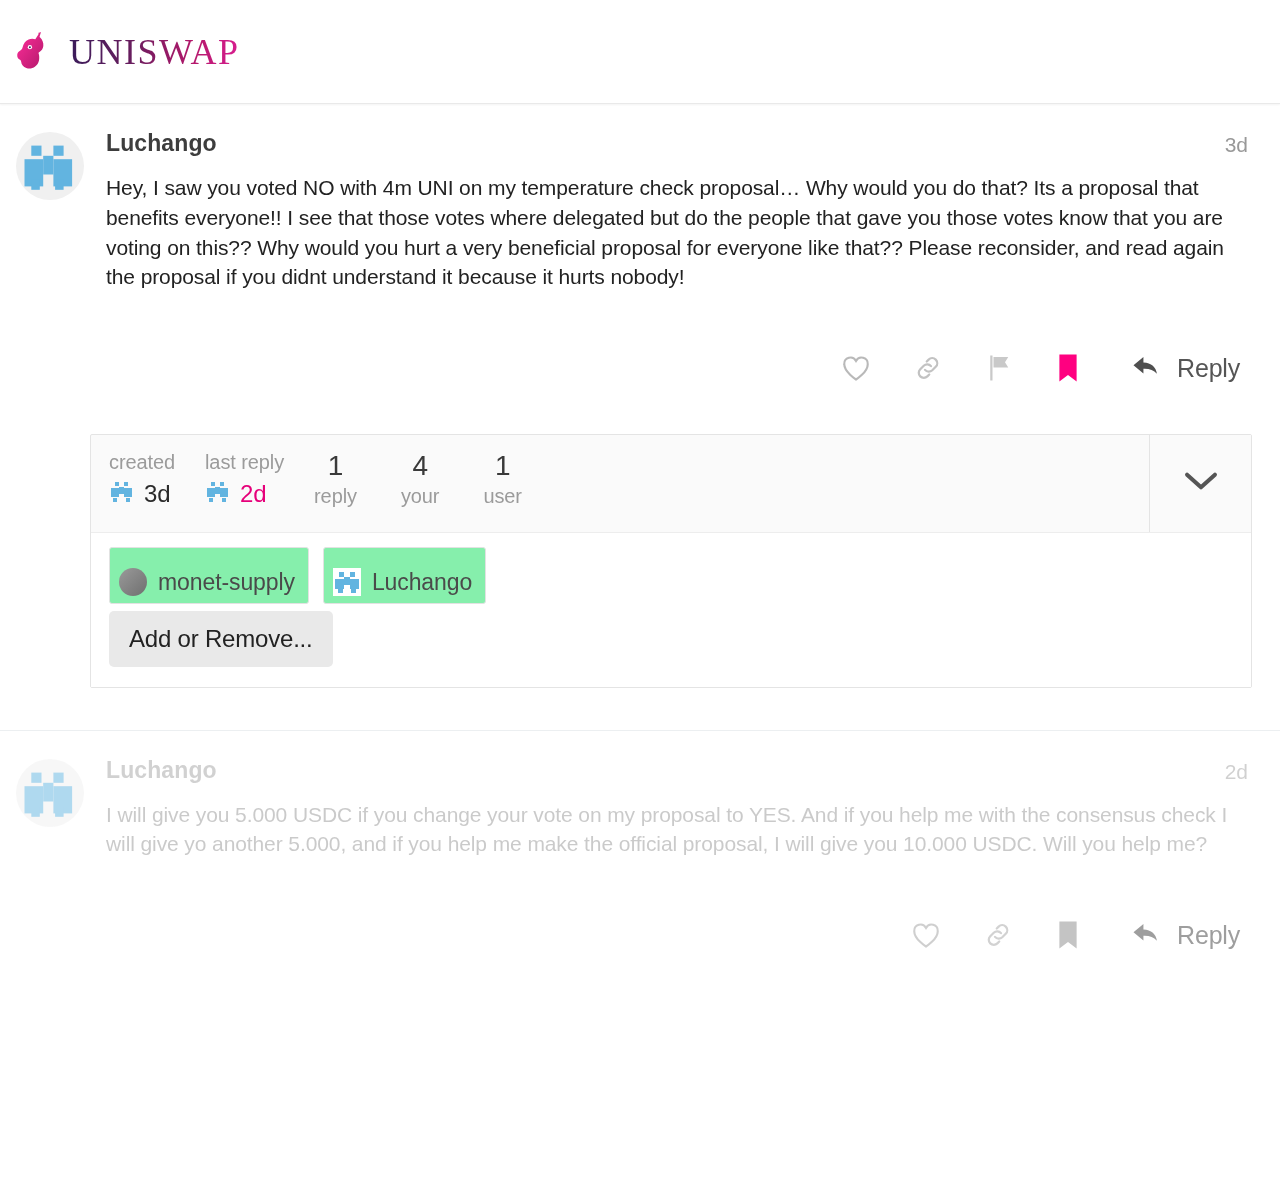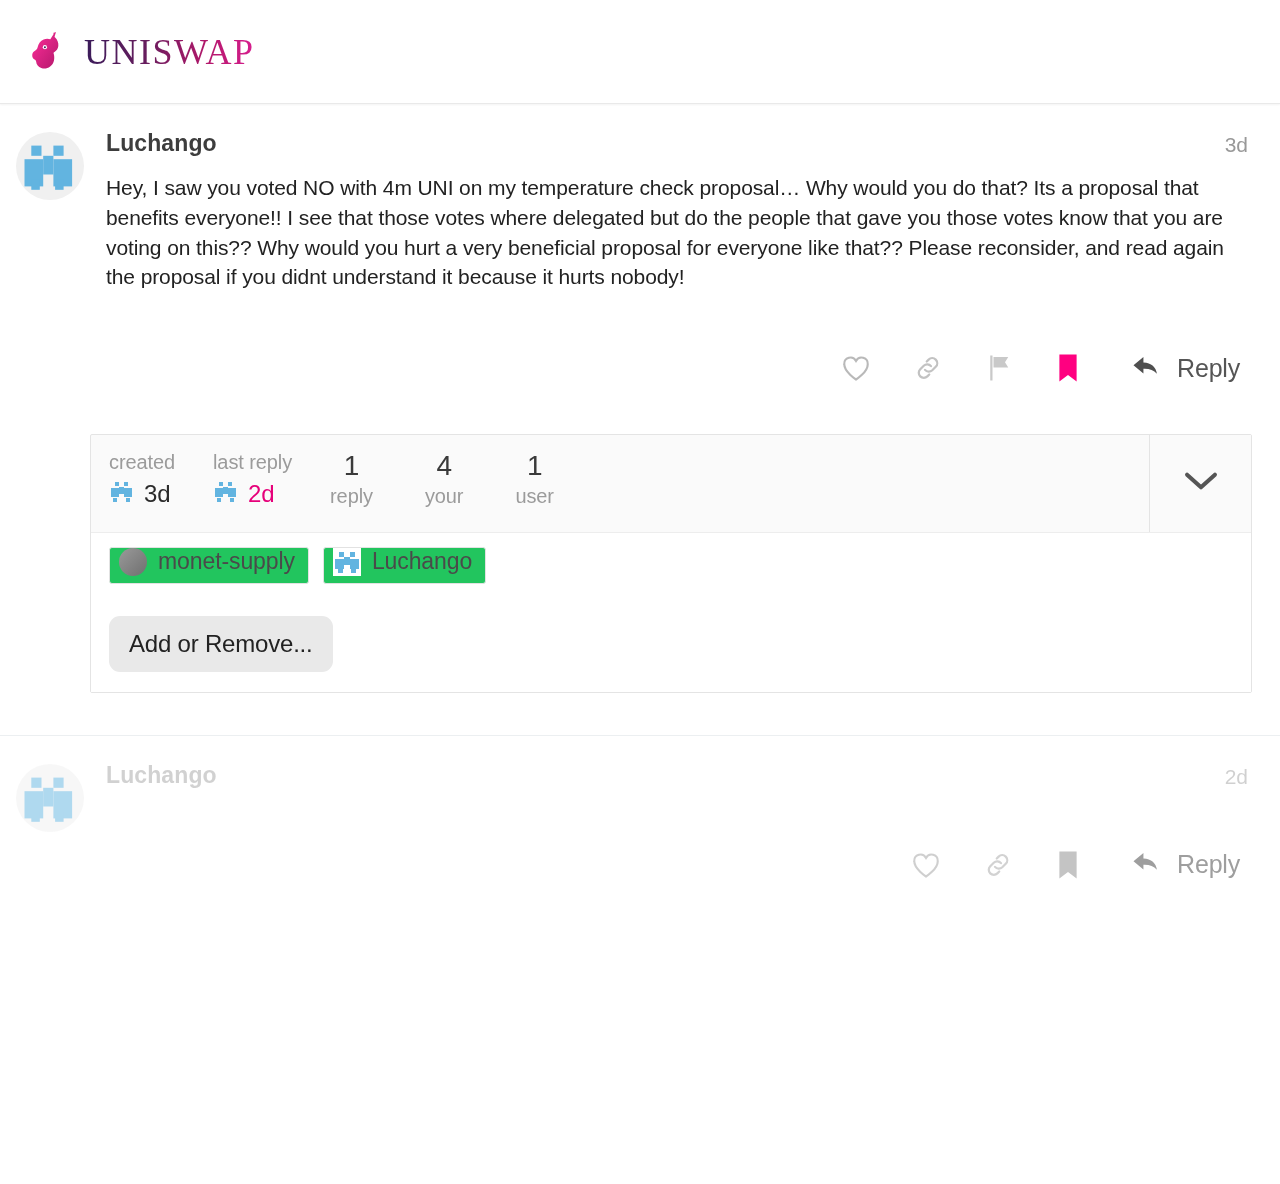--- a/index.html
+++ b/index.html
@@ -18,21 +18,21 @@
   }
 
   
   .site-header {
     height: 104px;
     background: #ffffff;
     border-bottom: 1px solid #e9e9e9;
     box-shadow: 0 1px 2px rgba(0,0,0,0.05);
     display: flex;
     align-items: center;
-    padding: 0 26px;
+    padding: 0 11px;
   }
   .brand {
     display: flex;
     align-items: center;
     gap: 14px;
     text-decoration: none;
   }
   .brand-logo { width: 44px; height: 44px; display: block; }
   .brand-text {
     font-family: "Liberation Serif", serif;
@@ -142,21 +142,21 @@
     border-radius: 2px;
   }
   .map-top {
     display: flex;
     align-items: stretch;
   }
   .map-stats {
     flex: 1 1 auto;
     display: flex;
     align-items: flex-start;
-    gap: 8px;
+    gap: 0;
     padding: 16px 18px 18px 18px;
   }
   .map-stat {
     display: flex;
     flex-direction: column;
     align-items: flex-start;
     padding-right: 30px;
   }
   .map-stat.center { align-items: center; padding-right: 44px; }
   .map-label {
@@ -194,41 +194,41 @@
     background: #ffffff;
   }
   .participants {
     display: flex;
     align-items: center;
     gap: 14px;
     flex-wrap: wrap;
   }
   .participant {
     display: inline-flex;
-    align-items: flex-start;
+    align-items: flex-end;
     gap: 11px;
     border: 1px solid #e2e2e2;
     border-radius: 3px;
-    background: #22c55e;
-    padding: 0 13px 7px 9px;
+    background: #86efac;
+    padding: 20px 13px 7px 9px;
     cursor: pointer;
     text-decoration: none;
   }
   .participant-name {
     font-size: 23px;
     color: #4a4a4a;
     letter-spacing: -0.1px;
   }
   .participant-avatar { width: 28px; height: 28px; border-radius: 50%; display: block; }
   .btn-add-remove {
     display: inline-block;
-    margin-top: 32px;
+    margin-top: 7px;
     background: #e9e9e9;
     border: none;
-    border-radius: 11px;
+    border-radius: 5px;
     color: #222222;
     font-family: "Liberation Sans", sans-serif;
     font-size: 24px;
     padding: 14px 20px;
     cursor: pointer;
     letter-spacing: -0.2px;
   }
 
   
   .flag-notice {
@@ -452,20 +452,21 @@
             </g>
           </svg>
         </span>
       </div>
 
       <div class="post-main">
         <div class="post-head">
           <span class="post-username">Luchango</span>
           <span class="post-time">2d</span>
         </div>
+        <div class="post-body">I will give you 5.000 USDC if you change your vote on my proposal to YES. And if you help me with the consensus check I will give yo another 5.000, and if you help me make the official proposal, I will give you 10.000 USDC. Will you help me?</div>
 
         <div class="post-actions">
           <button class="action-btn" aria-label="like">
             <svg width="30" height="28" viewBox="0 0 24 22" fill="none" stroke="#cfcfcf" stroke-width="1.7">
               <path d="M12 20.2S2.6 14.3 2.6 7.9A5 5 0 0 1 12 5.3a5 5 0 0 1 9.4 2.6c0 6.4-9.4 12.3-9.4 12.3z"></path>
             </svg>
           </button>
           <button class="action-btn" aria-label="share link">
             <svg width="30" height="30" viewBox="0 0 24 24" fill="none" stroke="#d2d2d2" stroke-width="1.8" stroke-linecap="round">
               <path d="M9.6 13.5a4 4 0 0 0 5.8.3l2.8-2.8a4 4 0 1 0-5.7-5.7l-1.5 1.5"></path>

